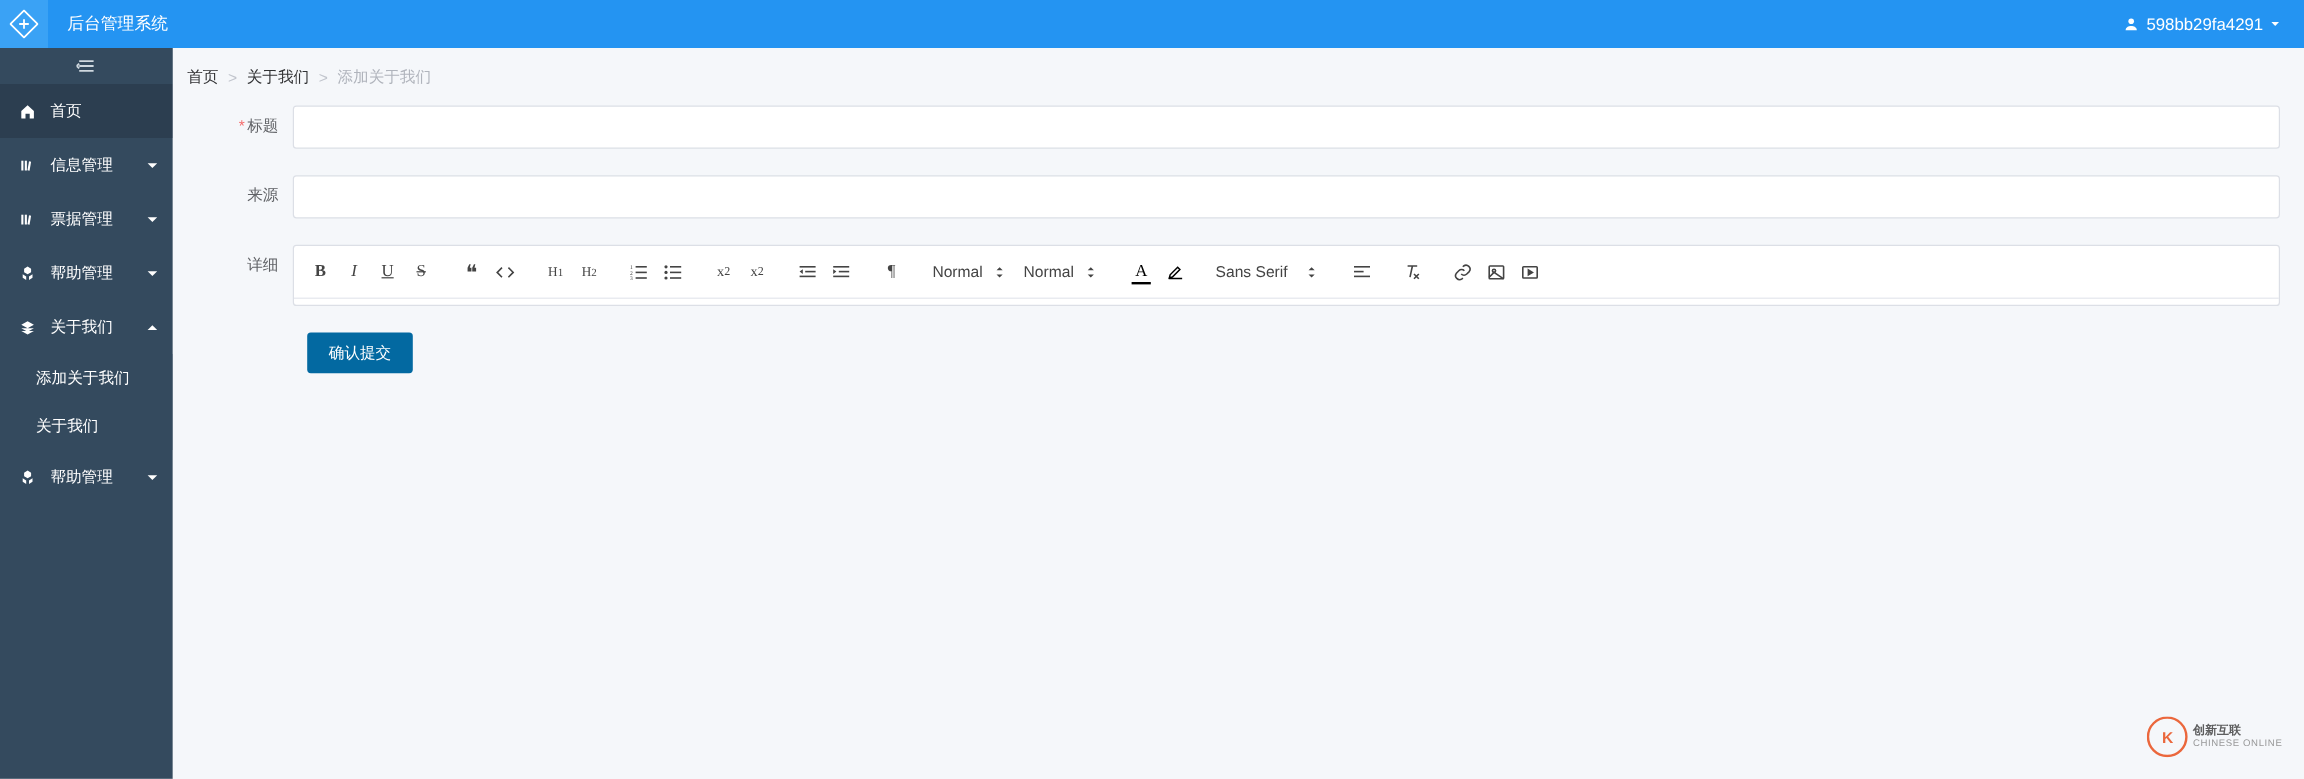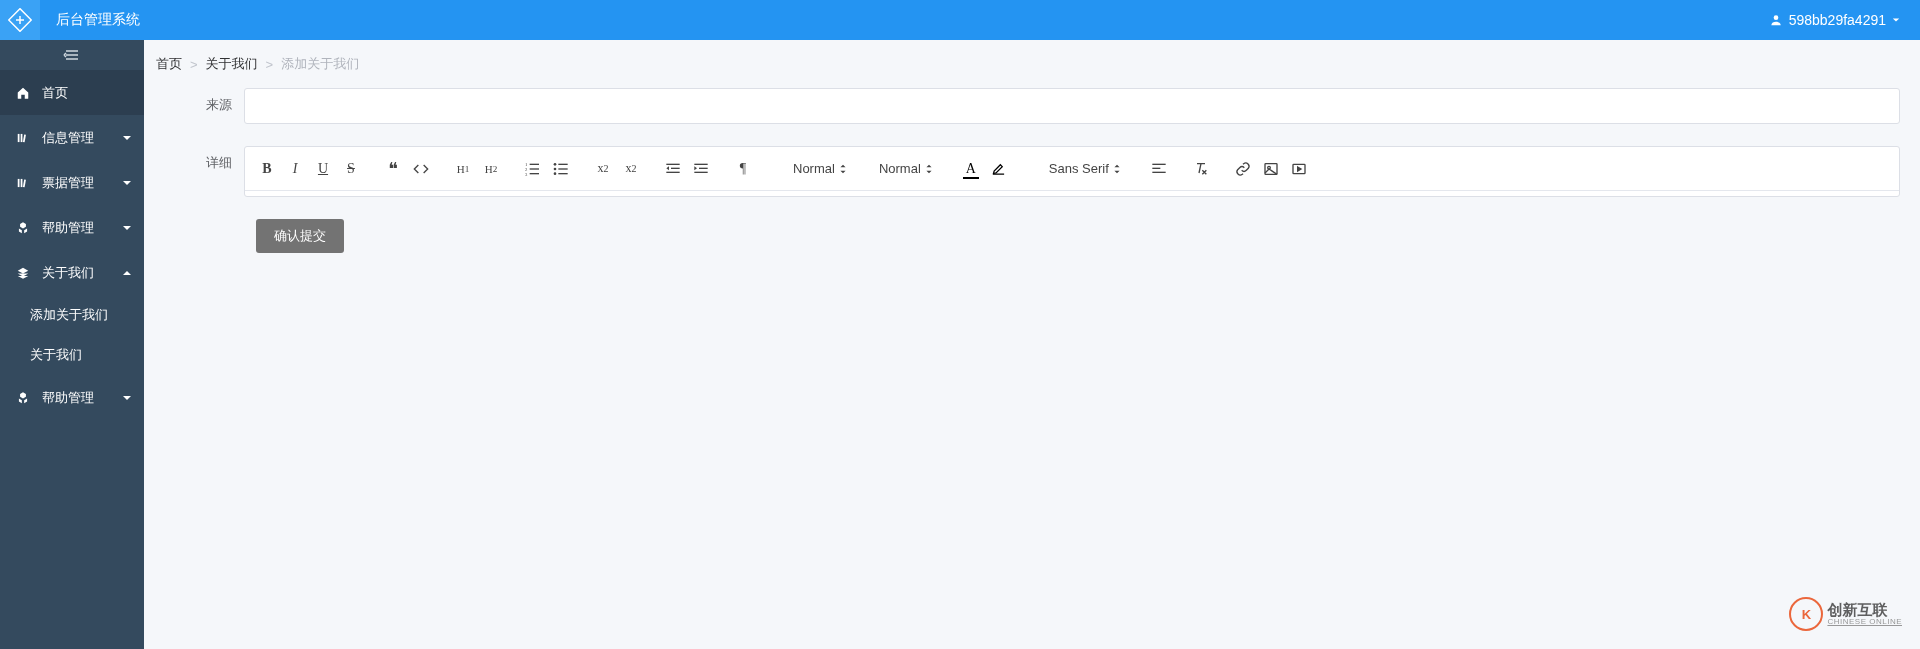--- a/index.html
+++ b/index.html
@@ -31,32 +31,32 @@
   .form-label { width: 80px; text-align: right; padding-right: 12px; padding-top: 8px; font-size: 13px; color: #606266; }
   .form-label .req { color: #f56c6c; margin-right: 2px; }
   .form-control { flex: 1; }
   .text-input { width: 100%; height: 36px; border: 1px solid #dcdfe6; border-radius: 3px; padding: 0 12px; font-size: 14px; outline: none; }
   
   .editor-wrap { border: 1px solid #dcdfe6; border-radius: 3px; padding-bottom: 5px; background: #fff; }
   .editor-toolbar { height: 44px; border-bottom: 1px solid #e4e7ed; display: flex; align-items: center; padding: 0 8px; gap: 0; flex-wrap: wrap; }
   .tb-btn { width: 28px; height: 28px; display: flex; align-items: center; justify-content: center; cursor: pointer; color: #444; border-radius: 3px; font-family: Georgia, serif; }
   .tb-sep { width: 14px; }
   .tb-select { display: flex; align-items: center; gap: 4px; padding: 0 10px 0 6px; cursor: pointer; font-size: 13px; color: #444; min-width: 76px; }
-  .tb-select .sel-label { flex:1;margin-left:16px; }
+  .tb-select .sel-label { flex:1; }
   .tb-select svg { flex-shrink: 0; }
   .tb-color { display: flex; align-items: center; justify-content: center; width: 28px; height: 28px; cursor: pointer; position: relative; }
   .tb-color .line { position: absolute; bottom: 4px; left: 6px; right: 6px; height: 2px; background: #000; }
   .editor-body { min-height: 245px; padding: 14px 16px; font-size: 13px; color: #bbb; cursor: text; font-style: italic; }
   .submit-row { padding-left: 92px; margin-top: 18px; }
-  .btn-primary { background: #737373; color: #fff; border: none; height: 34px; padding: 0 18px; border-radius: 3px; font-size: 13px; cursor: pointer; }
+  .btn-primary { background: #0369a1; color: #fff; border: none; height: 34px; padding: 0 18px; border-radius: 3px; font-size: 13px; cursor: pointer; }
   
   .watermark { position: fixed; right: 18px; bottom: 18px; display: flex; align-items: center; gap: 4px; opacity: 0.85; }
   .watermark .circ { width: 34px; height: 34px; border: 2px solid #e94e1b; border-radius: 50%; display:flex; align-items:center; justify-content:center; color:#e94e1b; font-weight:bold; font-size:13px; }
-  .watermark .txt1 { font-weight: bold; color: #444; font-size: 15px; line-height: 1; }
-  .watermark .txt2 { font-size: 8px; color: #888; letter-spacing: 0.5px; text-decoration: underline; }
+  .watermark .txt1 { font-weight: bold; color: #444; font-size: 10px; line-height: 1; }
+  .watermark .txt2 { font-size: 8px; color: #888; letter-spacing: 0.5px; }
   svg { display: block; }
 </style>
 </head>
 <body>
 
 <div class="topbar">
   <div class="logo">
     <svg width="24" height="24" viewBox="0 0 24 24">
       <rect x="4" y="4" width="16" height="16" fill="none" stroke="#fff" stroke-width="1.5" transform="rotate(45 12 12)"></rect>
       <path d="M8 12h8M12 8v8" stroke="#fff" stroke-width="1.5"></path>
@@ -174,20 +174,24 @@
   <div class="breadcrumb">
     <span class="bc-item">首页</span>
     <span class="bc-sep">&gt;</span>
     <span class="bc-item">关于我们</span>
     <span class="bc-sep">&gt;</span>
     <span class="bc-last">添加关于我们</span>
   </div>
 
   <div class="form-wrap">
 
+    <div class="form-row">
+      <div class="form-label"><span class="req">*</span><span>标题</span></div>
+      <div class="form-control"><input class="text-input" value="" style=""></div>
+    </div>
 
     <div class="form-row">
       <div class="form-label"><span>来源</span></div>
       <div class="form-control"><input class="text-input" value="" style=""></div>
     </div>
 
     <div class="form-row">
       <div class="form-label"><span>详细</span></div>
       <div class="form-control">
         <div class="editor-wrap">

